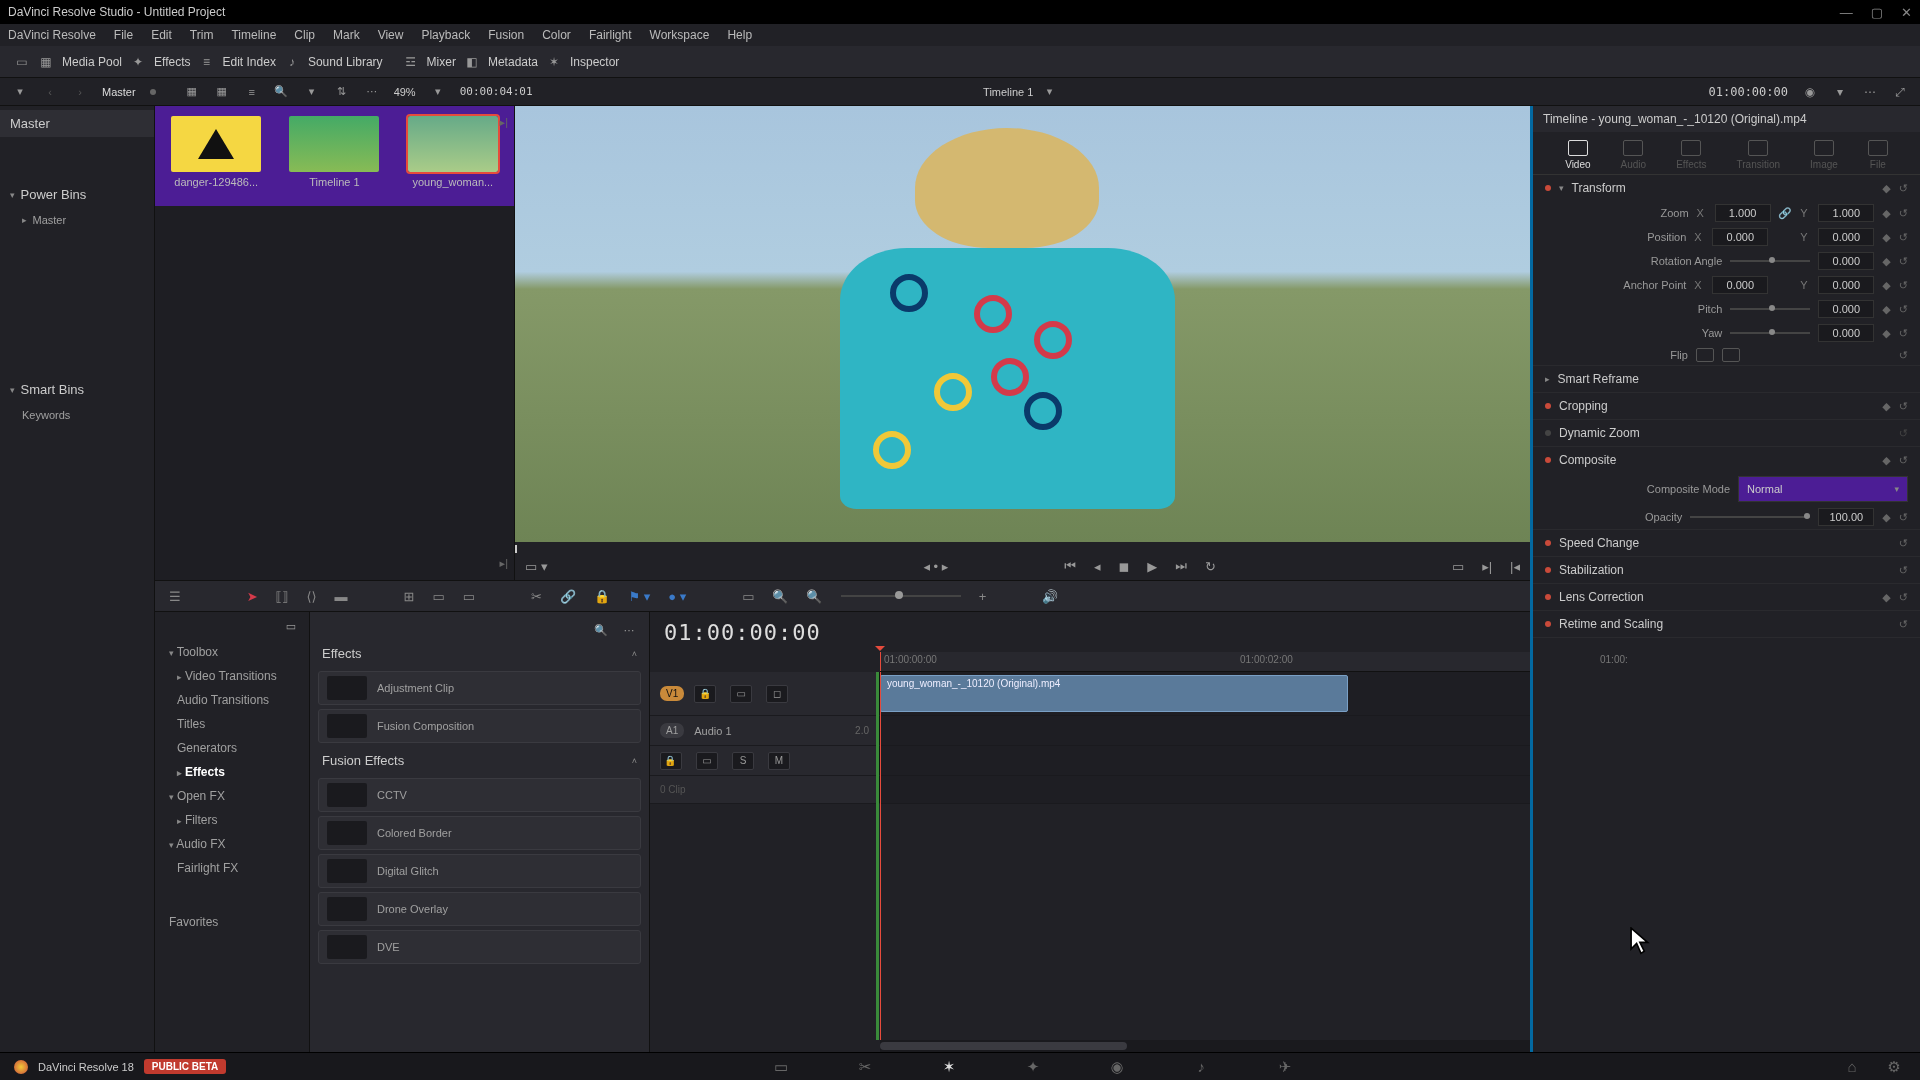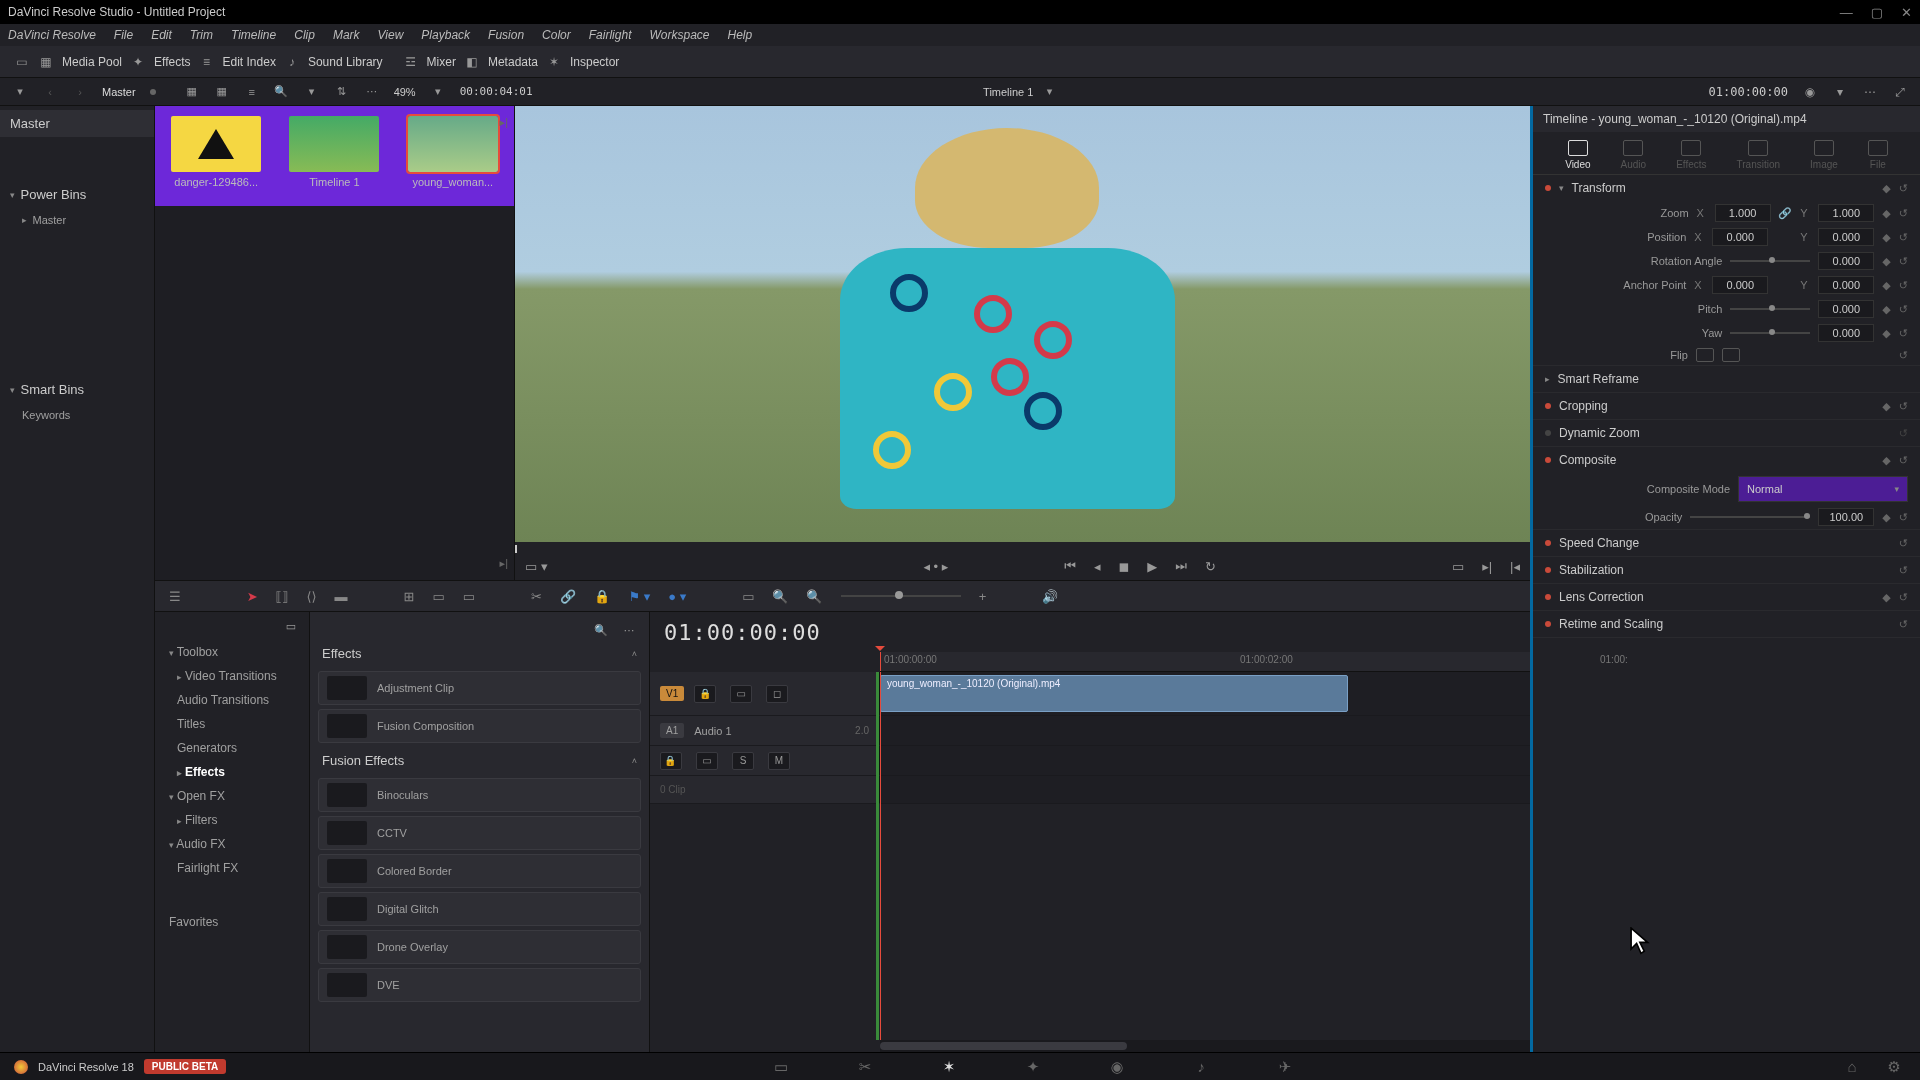--- a/index.html
+++ b/index.html
@@ -1,35 +1,35 @@
 <!DOCTYPE html>
 <html><head>
 <meta charset="utf-8">
 <style>
 * { margin: 0; padding: 0; box-sizing: border-box; font-family: -apple-system, "Segoe UI", Arial, sans-serif; }
 body { background: #1a1a1a; color: #a0a0a0; font-size: 11px; overflow: hidden; width: 1920px; height: 1080px; }
 .titlebar { height: 24px; background: #000000; display: flex; align-items: center; padding: 0 8px; justify-content: space-between; color: #ccc; font-size: 12px; }
 .titlebar-controls { display: flex; gap: 18px; }
 .titlebar-controls span { cursor: pointer; color: #888; font-size: 13px; }
 .menubar { height: 22px; background: #212126; display: flex; align-items: center; padding: 0 8px; gap: 18px; color: #bbb; font-size: 12px; }
-.menubar span { cursor: pointer; font-style: italic; }
+.menubar span { cursor: pointer; }
 .toolbar { height: 32px; background: #28282e; display: flex; align-items: center; padding: 0 14px; gap: 20px; color: #ccc; font-size: 12px; border-bottom: 1px solid #111; }
 .toolbar-group { display: flex; align-items: center; gap: 8px; }
 .toolbar-center { flex: 1; text-align: center; font-size: 14px; font-weight: 500; color: #ddd; }
 .icon-btn { width: 16px; height: 16px; display: inline-flex; align-items: center; justify-content: center; color: #999; }
 .subtoolbar { height: 28px; background: #212126; display: flex; align-items: center; padding: 0 12px; border-bottom: 1px solid #111; }
 .subtoolbar-left { display: flex; align-items: center; gap: 14px; flex: 0 0 500px; }
 .subtoolbar-center { flex: 1; display: flex; align-items: center; justify-content: center; gap: 8px; color: #ccc; }
 .subtoolbar-right { flex: 0 0 400px; display: flex; align-items: center; justify-content: flex-end; gap: 14px; color: #ccc; font-size: 12px; }
 .main { display: flex; height: calc(100% - 24px - 22px - 32px - 28px - 28px); }
 .left-panel { width: 155px; background: #212126; border-right: 1px solid #111; display: flex; flex-direction: column; }
 .bin-item { padding: 6px 10px 6px 22px; cursor: pointer; display: flex; align-items: center; gap: 6px; }
 .bin-item.header { padding-left: 10px; color: #ccc; font-size: 13px; margin-top: 4px; }
 .center-col { flex: 1; display: flex; flex-direction: column; min-width: 0; }
-.thumb-row { height: 100px; background: #6d28d9; display: flex; padding: 10px 14px; gap: 24px; }
+.thumb-row { height: 100px; background: #4c1d95; display: flex; padding: 10px 14px; gap: 24px; }
 .thumb { width: 108px; display: flex; flex-direction: column; align-items: center; gap: 4px; cursor: pointer; }
 .thumb-img { width: 90px; height: 56px; background: #333; border-radius: 2px; position: relative; }
 .thumb.selected .thumb-img { outline: 2px solid #e64b3c; }
 .thumb-label { font-size: 11px; color: #bbb; text-align: center; white-space: nowrap; overflow: hidden; text-overflow: ellipsis; max-width: 100px; }
 .viewer { flex: 1; background: #181818; position: relative; display: flex; flex-direction: column; }
 .viewer-canvas { flex: 1; background: #0a0a0a; display: flex; align-items: center; justify-content: center; overflow: hidden; }
 .fake-video { width: 100%; height: 100%; background: linear-gradient(to bottom, #a8c5dd 0%, #b0cde0 38%, #859968 42%, #6e8455 100%); position: relative; }
 .person { position: absolute; left: 32%; top: 5%; width: 33%; height: 92%; }
 .person-hair { width: 55%; height: 30%; background: #d4b870; border-radius: 50% 50% 40% 40%; margin: 0 auto; }
 .person-body { width: 100%; height: 65%; background: #2fb5c4; border-radius: 20% 20% 5% 5%; position: relative; overflow: hidden; }
@@ -51,21 +51,21 @@
 .timeline-main { flex: 1; display: flex; flex-direction: column; min-width: 0; }
 .tl-header { height: 40px; display: flex; align-items: center; padding: 0 14px; }
 .tl-tc { font-size: 22px; color: #ddd; font-family: monospace; letter-spacing: 1px; }
 .tl-ruler { height: 20px; background: #28282e; border-bottom: 1px solid #111; position: relative; margin-left: 230px; }
 .tl-ruler-tick { position: absolute; top: 2px; font-size: 10px; color: #777; }
 .playhead { position: absolute; top: 0; bottom: 0; width: 1px; background: #e64b3c; left: 0; }
 .playhead::before { content: ''; position: absolute; top: -6px; left: -5px; border: 5px solid transparent; border-top-color: #e64b3c; }
 .tracks { flex: 1; position: relative; }
 .track-row { display: flex; height: 36px; border-bottom: 1px solid #1a1a1e; }
 .track-head { width: 230px; background: #28282e; display: flex; align-items: center; padding: 0 10px; gap: 10px; border-right: 1px solid #111; font-size: 11px; }
-.track-badge { background: #3a3a40; padding: 2px 6px; border-radius: 2px; font-size: 10px; }
+.track-badge { background: #3a3a40; padding: 2px 6px; border-radius: 7px; font-size: 10px; }
 .track-badge.active { background: #c98a3a; color: #111; }
 .track-body { flex: 1; position: relative; background: #1e1e23; }
 .clip { position: absolute; top: 3px; bottom: 3px; left: 0; width: 72%; background: #5a7a9a; border: 1px solid #7aa0c5; border-radius: 2px; padding: 2px 6px; font-size: 10px; color: #eef; overflow: hidden; white-space: nowrap; }
 .right-panel { width: 390px; background: #212126; border-left: 3px solid #0369a1; display: flex; flex-direction: column; }
 .insp-header { height: 26px; background: #28282e; display: flex; align-items: center; padding: 0 10px; font-size: 12px; color: #ccc; }
 .insp-tabs { display: flex; justify-content: center; gap: 30px; padding: 8px 0 4px; border-bottom: 1px solid #333; }
 .insp-tab { display: flex; flex-direction: column; align-items: center; gap: 3px; font-size: 10px; color: #555; cursor: pointer; }
 .insp-tab.active { color: #ddd; }
 .insp-tab-icon { width: 20px; height: 16px; border: 1px solid currentColor; border-radius: 2px; }
 .insp-section { border-bottom: 1px solid #2a2a2e; }
@@ -332,24 +332,20 @@
             <div class="fx-thumb"></div>
             <span>Adjustment Clip</span>
           </div>
         <div class="fx-row">
             <div class="fx-thumb"></div>
             <span>Fusion Composition</span>
           </div>
         <div class="fx-section-title">
             <span>Fusion Effects</span>
             <span class="chev">˄</span>
-          </div>
-        <div class="fx-row">
-            <div class="fx-thumb"></div>
-            <span>Binoculars</span>
           </div>
         <div class="fx-row">
             <div class="fx-thumb"></div>
             <span>CCTV</span>
           </div>
         <div class="fx-row">
             <div class="fx-thumb"></div>
             <span>Colored Border</span>
           </div>
         <div class="fx-row">

